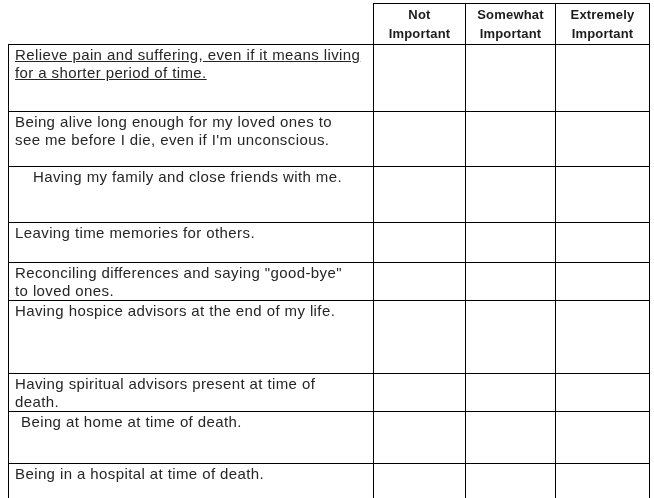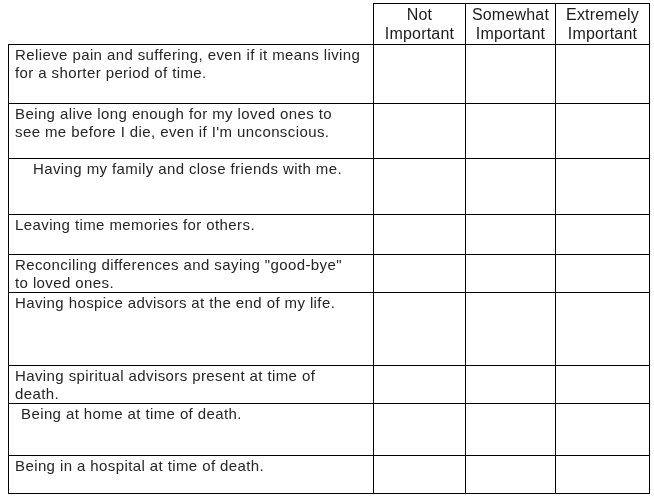--- a/index.html
+++ b/index.html
@@ -29,22 +29,22 @@
   td, th {
     border: 1.5px solid #000000;
     box-sizing: border-box;
     padding: 0;
   }
   th.blank {
     border: none;
     background: transparent;
   }
   th.colhead {
-    font-size: 16px;
-    font-weight: normal;
+    font-size: 13px;
+    font-weight: bold;
     color: #1c1c1c;
     text-align: center;
     vertical-align: middle;
     line-height: 19px;
     white-space: pre-line;
     letter-spacing: 0.2px;
     height: 41px;
     padding: 1px 2px;
   }
   td.question {
@@ -55,21 +55,21 @@
     line-height: 18px;
     white-space: pre;
     letter-spacing: 0.4px;
     padding: 1px 4px 0 6px;
     overflow: hidden;
   }
   td.answer {
     background: #ffffff;
   }
   
-  tbody tr:nth-child(1)  td { height: 59px; }
+  tbody tr:nth-child(1)  td { height: 67px; text-decoration: underline; }
   tbody tr:nth-child(2)  td { height: 55px; }
   tbody tr:nth-child(3)  td { height: 56px; padding-left: 24px; }
   tbody tr:nth-child(4)  td { height: 40px; }
   tbody tr:nth-child(5)  td { height: 37px; }
   tbody tr:nth-child(6)  td { height: 73px; }
   tbody tr:nth-child(7)  td { height: 19px; }
   tbody tr:nth-child(8)  td { height: 52px; padding-left: 12px; }
   tbody tr:nth-child(9)  td { height: 38px; margin-top: 40px; }
   tbody tr:nth-child(10) td { height: 41px; }
 </style>

